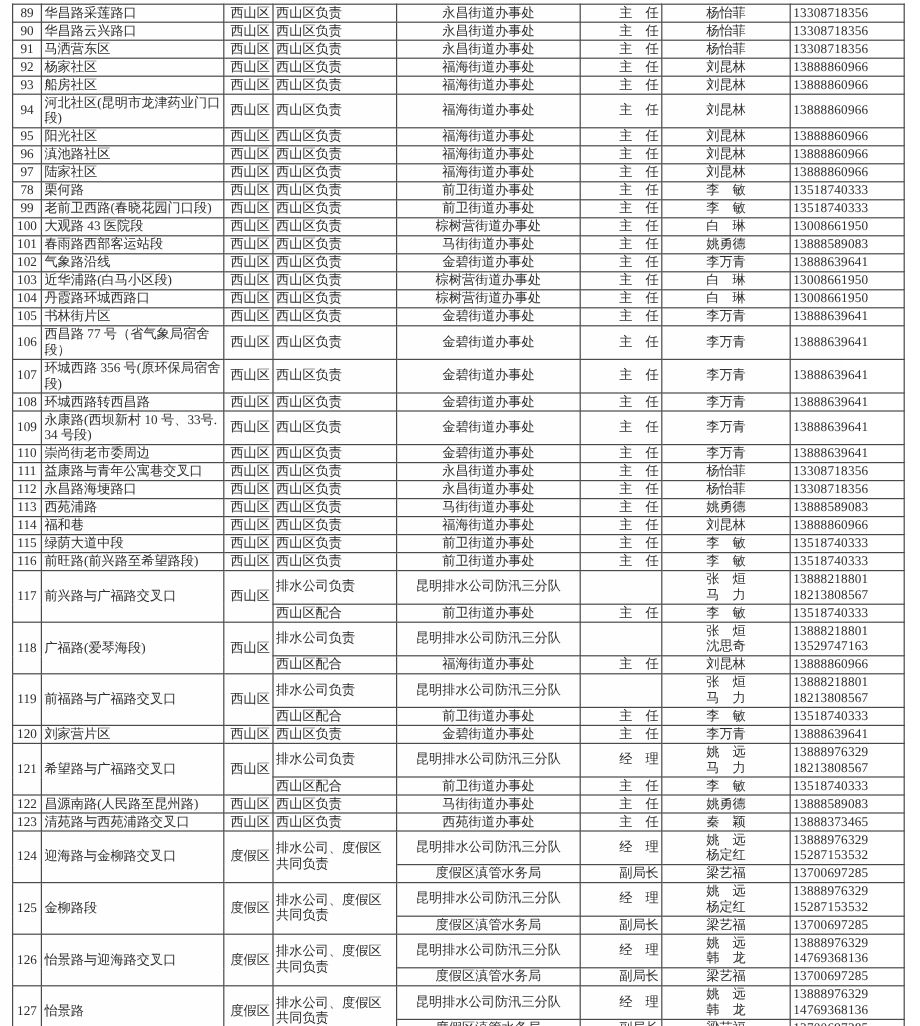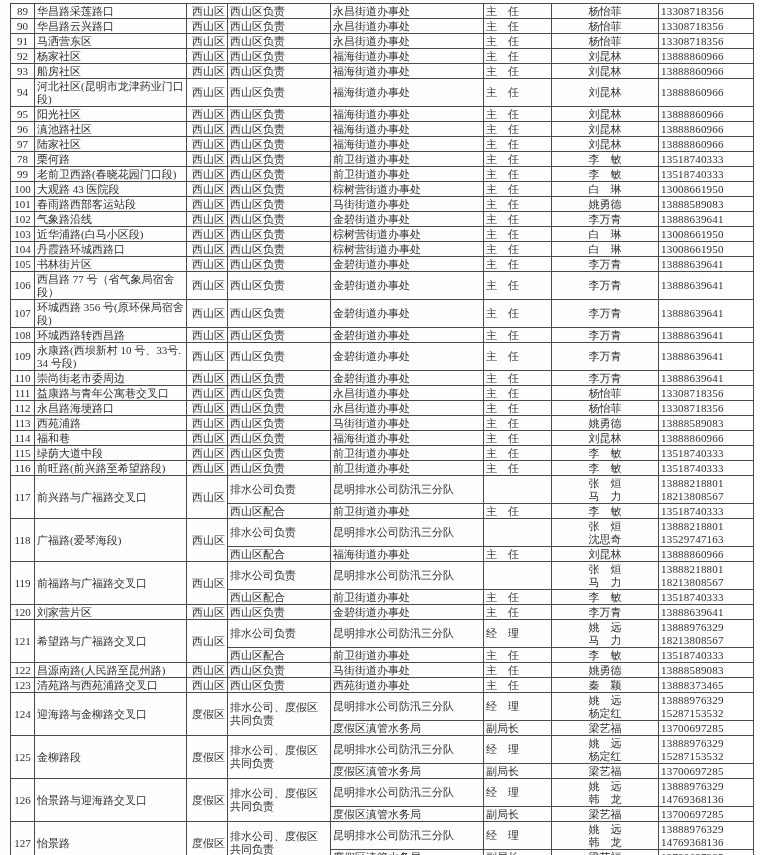--- a/index.html
+++ b/index.html
@@ -34,22 +34,22 @@
     line-height: 13px;
     padding: 0.5px 2px;
     vertical-align: middle;
     overflow: hidden;
     word-break: break-all;
   }
   td.cell-num    { text-align: center; padding: 0.5px 0; }
   td.cell-loc    { text-align: left; padding-left: 1px; padding-right: 1px; margin-top: 35px; }
   td.cell-dist   { text-align: right; padding: 0.5px 0; }
   td.cell-resp   { text-align: left; }
-  td.cell-office { text-align: left; }
-  td.cell-title  { text-align: left; }
+  td.cell-office { text-align: center; }
+  td.cell-title  { text-align: right; }
   td.cell-name   { text-align: center; }
   td.cell-phone  { text-align: left; letter-spacing: 0.2px; }
 </style>
 </head>
 <body>
 
 <div class="page" style="background: rgb(254, 254, 254);">
   <table class="doc-table">
     <colgroup>
       <col style="width:24px">

